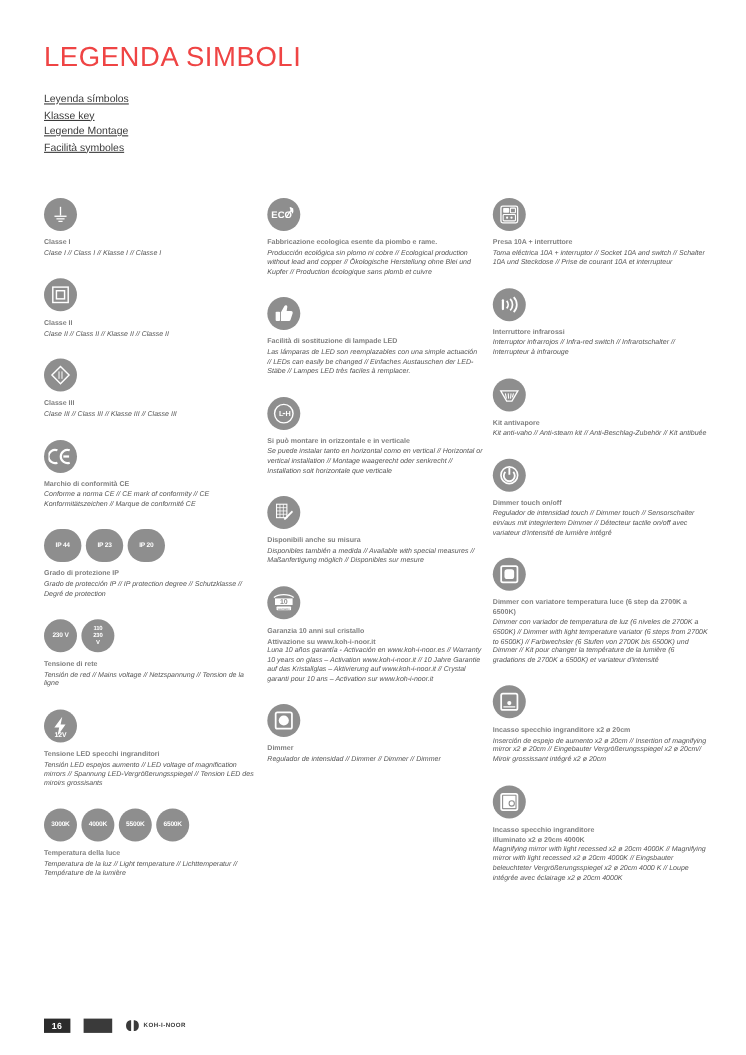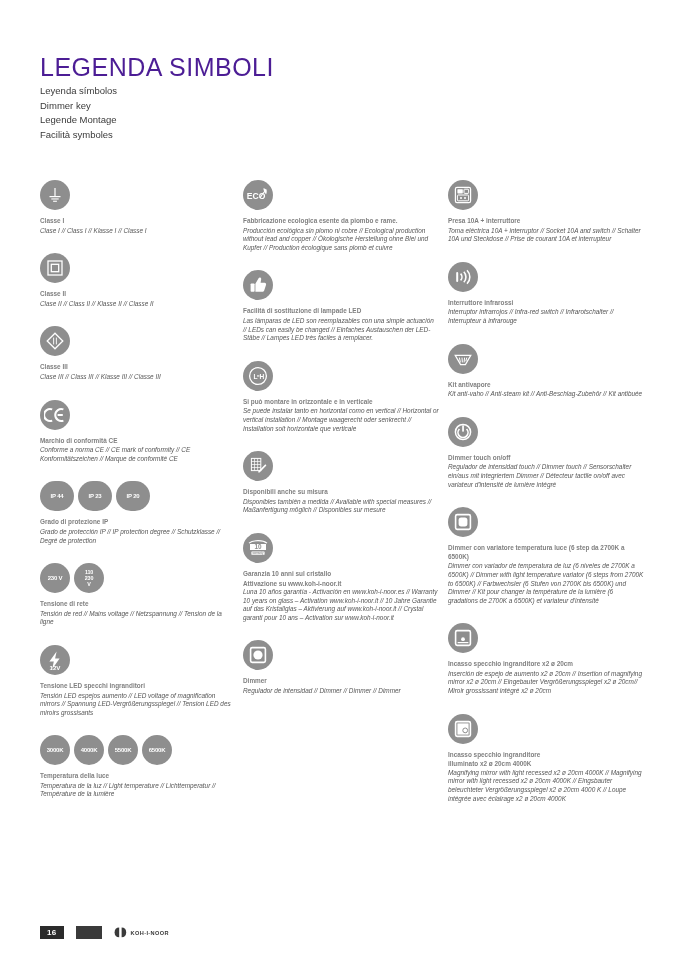--- a/index.html
+++ b/index.html
@@ -6,27 +6,27 @@
   body{
     width:678px;height:959px;background:#ffffff;
     font-family:"Liberation Sans","DejaVu Sans",sans-serif;
     color:#4a4a4a;position:relative;overflow:hidden;
   }
   .page{position:relative;width:678px;height:959px;}
 
   
   .title{
     position:absolute;left:40px;top:38px;
-    font-size:25px;letter-spacing:.5px;color:#4c1d95;font-weight:400;margin-top:15px;
+    font-size:25px;letter-spacing:.5px;color:#ef4444;font-weight:400;
   }
   .subtitles{
     position:absolute;left:40px;top:84px;
     font-size:9.5px;line-height:14.5px;color:#3a3a3a;
   }
-  .subtitles div{white-space:nowrap;}
+  .subtitles div{white-space:nowrap;text-decoration:underline;}
 
   
   .col{position:absolute;top:180px;width:196px;}
   .col1{left:40px;}
   .col2{left:243px;}
   .col3{left:448px;}
 
   .entry{margin-bottom:0;position:relative;}
 
   .icons{display:flex;gap:4px;align-items:center;margin-bottom:7px;}
@@ -71,21 +71,21 @@
 </style>
 </head>
 <body>
 
 <div class="page">
 
   <div class="title">LEGENDA SIMBOLI</div>
 
   <div class="subtitles">
     <div>Leyenda símbolos</div>
-    <div>Dimmer key</div>
+    <div>Klasse key</div>
     <div>Legende Montage</div>
     <div>Facilità symboles</div>
   </div>
 
   <div class="col col1">
       <div class="entry block">
         <div class="icons">
           <div class="circ">
             <svg width="20" height="20" viewBox="0 0 20 20">
               <rect x="9.4" y="3" width="1.2" height="8" fill="#ffffff"></rect>

